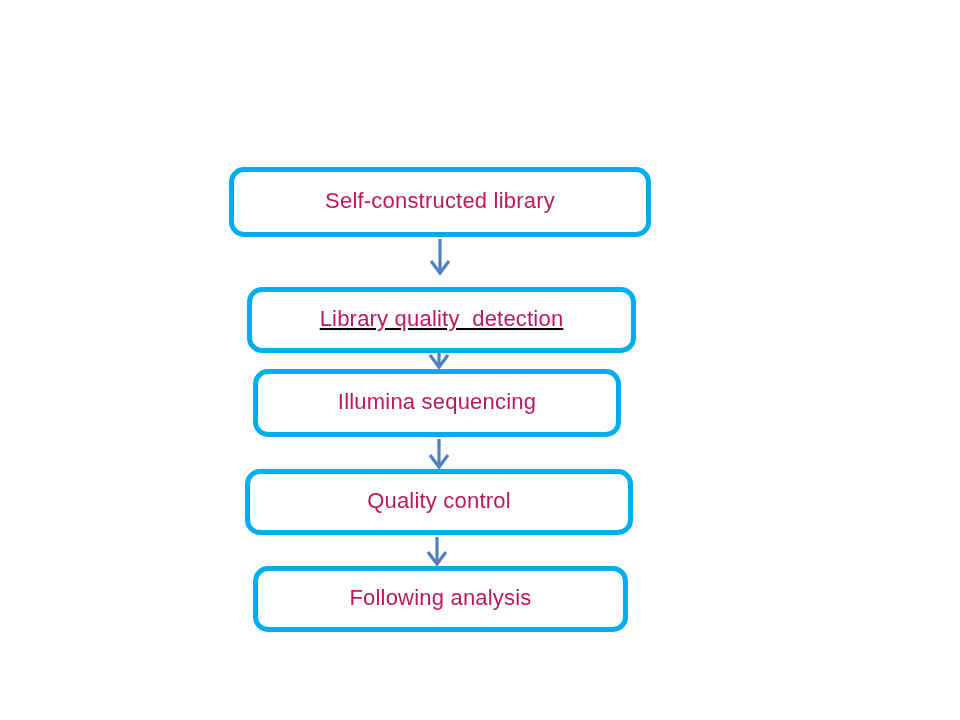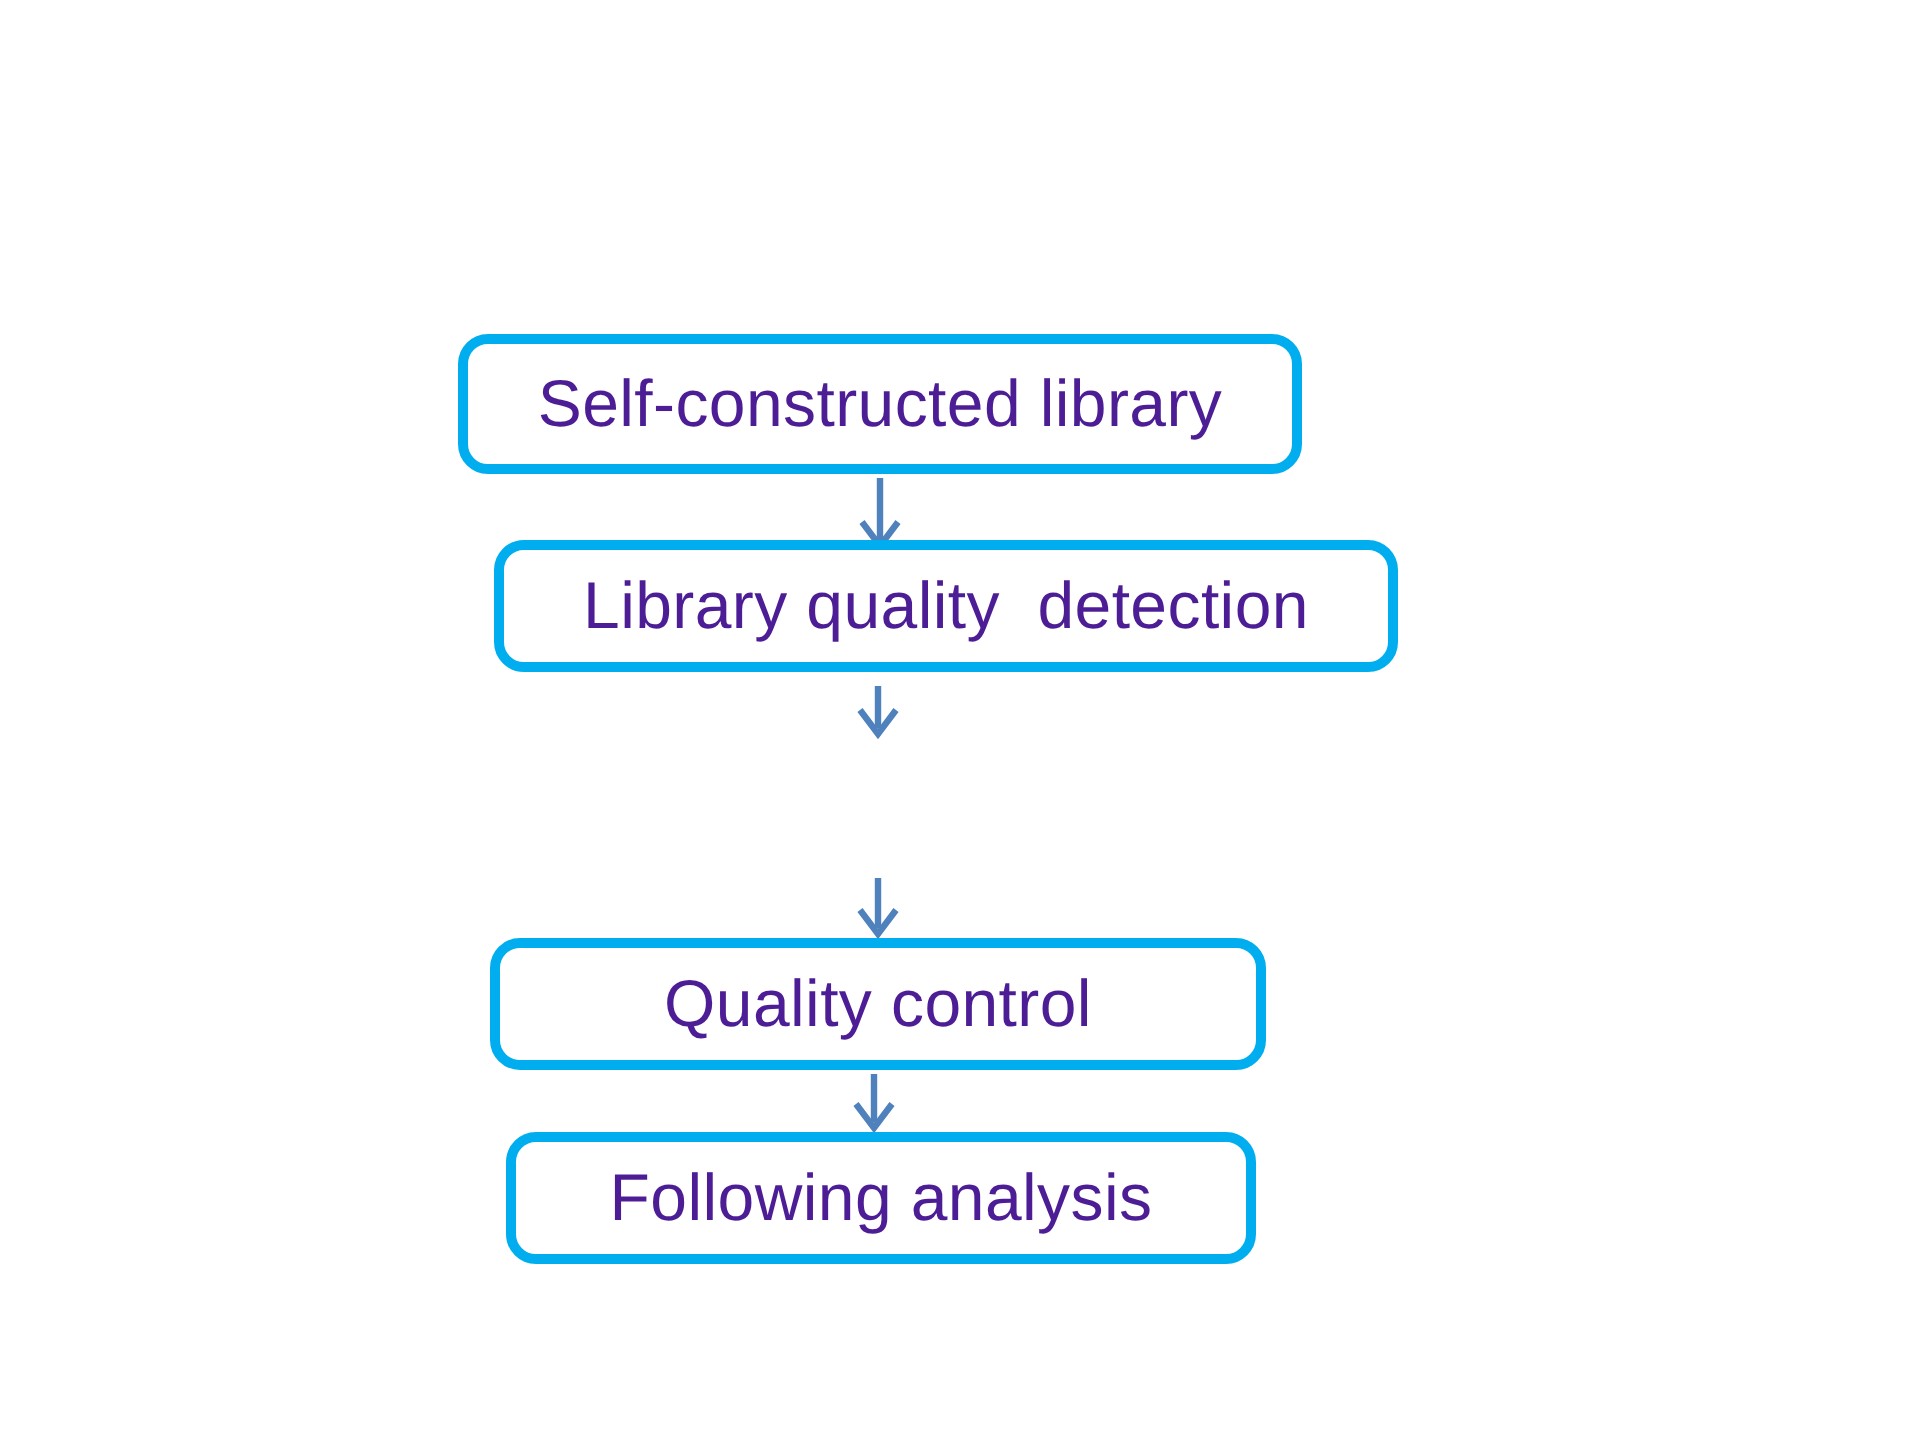--- a/index.html
+++ b/index.html
@@ -31,29 +31,29 @@
     position: absolute;
     box-sizing: border-box;
     background: #ffffff;
     border: 5px solid #00aeef;
     border-radius: 15px;
     display: flex;
     align-items: center;
     justify-content: center;
   }
   .node-label {
-    font-size: 33px;
-    color: #4c1d95;
+    font-size: 22px;
+    color: #be185d;
     white-space: pre;
     letter-spacing: 0.2px;
     line-height: 1;
     padding-bottom: 2px;
   }
   #node-1 { left: 229px; top: 167px; width: 422px; height: 70px; }
-  #node-2 { left: 247px; top: 270px; width: 452px; height: 66px; }
+  #node-2 { left: 247px; top: 287px; width: 389px; height: 66px; text-decoration: underline; }
   #node-3 { left: 253px; top: 369px; width: 368px; height: 68px; }
   #node-4 { left: 245px; top: 469px; width: 388px; height: 66px; }
   #node-5 { left: 253px; top: 566px; width: 375px; height: 66px; }
   .arrow-line, .arrow-head {
     fill: none;
     stroke: #4f81bd;
     stroke-width: 3.2;
   }
   .arrow-head {
     stroke-linejoin: miter;
@@ -84,20 +84,23 @@
   </svg>
 
   <div class="node" id="node-1">
     <span class="node-label">Self-constructed library</span>
   </div>
 
   <div class="node" id="node-2">
     <span class="node-label">Library quality  detection</span>
   </div>
 
+  <div class="node" id="node-3">
+    <span class="node-label">Illumina sequencing</span>
+  </div>
 
   <div class="node" id="node-5">
     <span class="node-label">Following analysis</span>
   </div>
 
   <div class="node" id="node-4">
     <span class="node-label">Quality control</span>
   </div>
 
 </div>

